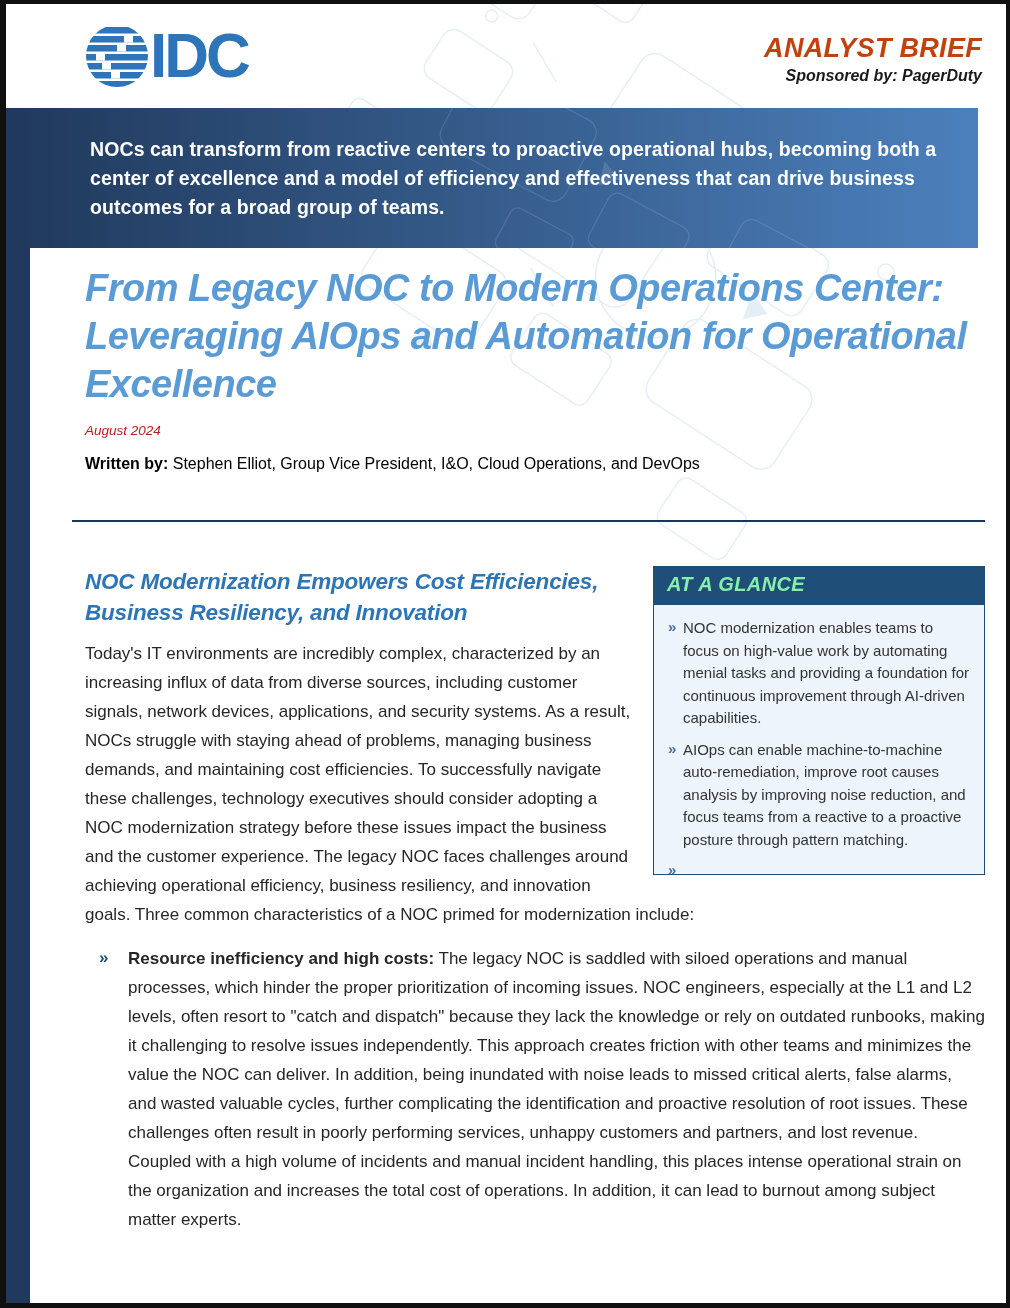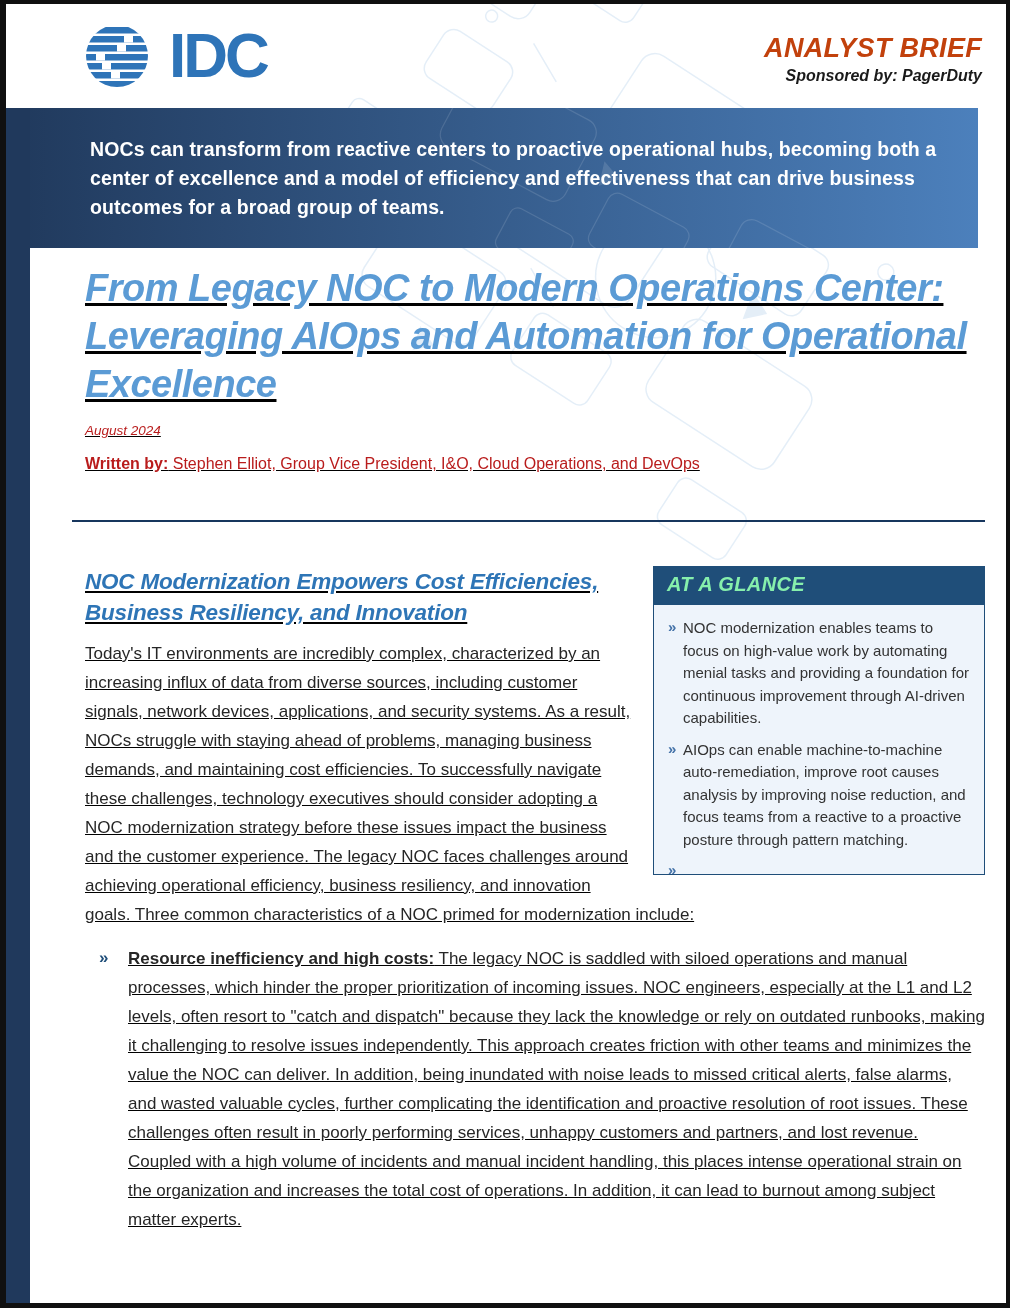--- a/index.html
+++ b/index.html
@@ -7,44 +7,44 @@
     width:1010px; height:1308px; box-sizing:border-box;
     border:solid #101010; border-width:4px 4px 5px 6px;
     background:#ffffff; position:relative; overflow:hidden; margin:0 auto;
     font-family:"Liberation Sans", sans-serif;
   }
   .bg-pattern { position:absolute; top:0; right:0; z-index:0; pointer-events:none; }
 
   
   .header { position:relative; z-index:2; height:104px; display:flex;
     justify-content:space-between; align-items:center; padding:0 24px 0 78px; }
-  .logo { display:flex; align-items:center; gap:19px; }
+  .logo { display:flex; align-items:center; gap:0; }
   .logo-text { font-size:62px; font-weight:bold; color:var(--brand-blue,#2E74B8);
     letter-spacing:-3px; line-height:1; transform:scaleY(1.02); }
   .header-right { text-align:right; padding-top:6px; }
   .brief-label { font-size:27px; font-weight:bold; font-style:italic; color:#c2410c; letter-spacing:.3px;text-align:center; }
   .sponsored { font-size:16px; font-style:italic; font-weight:600; color:#1a1a1a; margin-top:3px; }
 
   
   .banner { position:relative; z-index:1; margin-right:28px; height:140px;
     background:linear-gradient(90deg, var(--banner-gradient-start,#20395C) 0%, var(--banner-gradient-end,#4C80BC) 100%);
     display:flex; align-items:center; padding-left:84px; box-sizing:border-box; overflow:hidden; }
   .banner p { position:relative; z-index:1; color:#ffffff; font-weight:bold;
     font-size:19.5px; line-height:29px; width:878px; margin:0; letter-spacing:.1px; }
   .banner-overlay { position:absolute; inset:0; z-index:0; pointer-events:none; }
 
   .left-strip { position:absolute; left:0; top:104px; bottom:0; width:24px;
     background:var(--banner-gradient-start,#20395C); z-index:1; }
 
   
-  .content { position:relative; z-index:2; margin:0 21px 0 79px;text-decoration:underline; }
+  .content { position:relative; z-index:2; margin:0 21px 0 79px; }
   .doc-title { margin:16px 0 0; font-size:38px; line-height:48px; font-weight:bold;
     font-style:italic; color:var(--title-blue,#5B9BD5); width:900px; letter-spacing:-.5px; }
   .date { margin-top:15px; font-size:13.5px; font-style:italic; color:#b91c1c; }
-  .written-by { margin-top:17px; font-size:16px; color:#b91c1c; }
+  .written-by { margin-top:17px; font-size:16px; color:#000000; }
   .wb-label { font-weight:bold; }
   .rule { border:none; border-top:2px solid var(--rule-navy,#17365D); margin:47px 0 0 -13px; }
 
   .body-flow { margin-top:44px; }
 
   
   .glance { float:right; width:332px; margin-left:14px; margin-bottom:14px;
     border:1px solid var(--accent-navy,#1F4E79); background:var(--box-bg,#EEF4FB); box-sizing:border-box; }
   .glance-header { background:var(--accent-navy,#1F4E79); color:#86efac; font-weight:bold;
     font-style:italic; font-size:20px; letter-spacing:.4px; padding:7px 14px 9px; margin:-1px -1px 0; }

